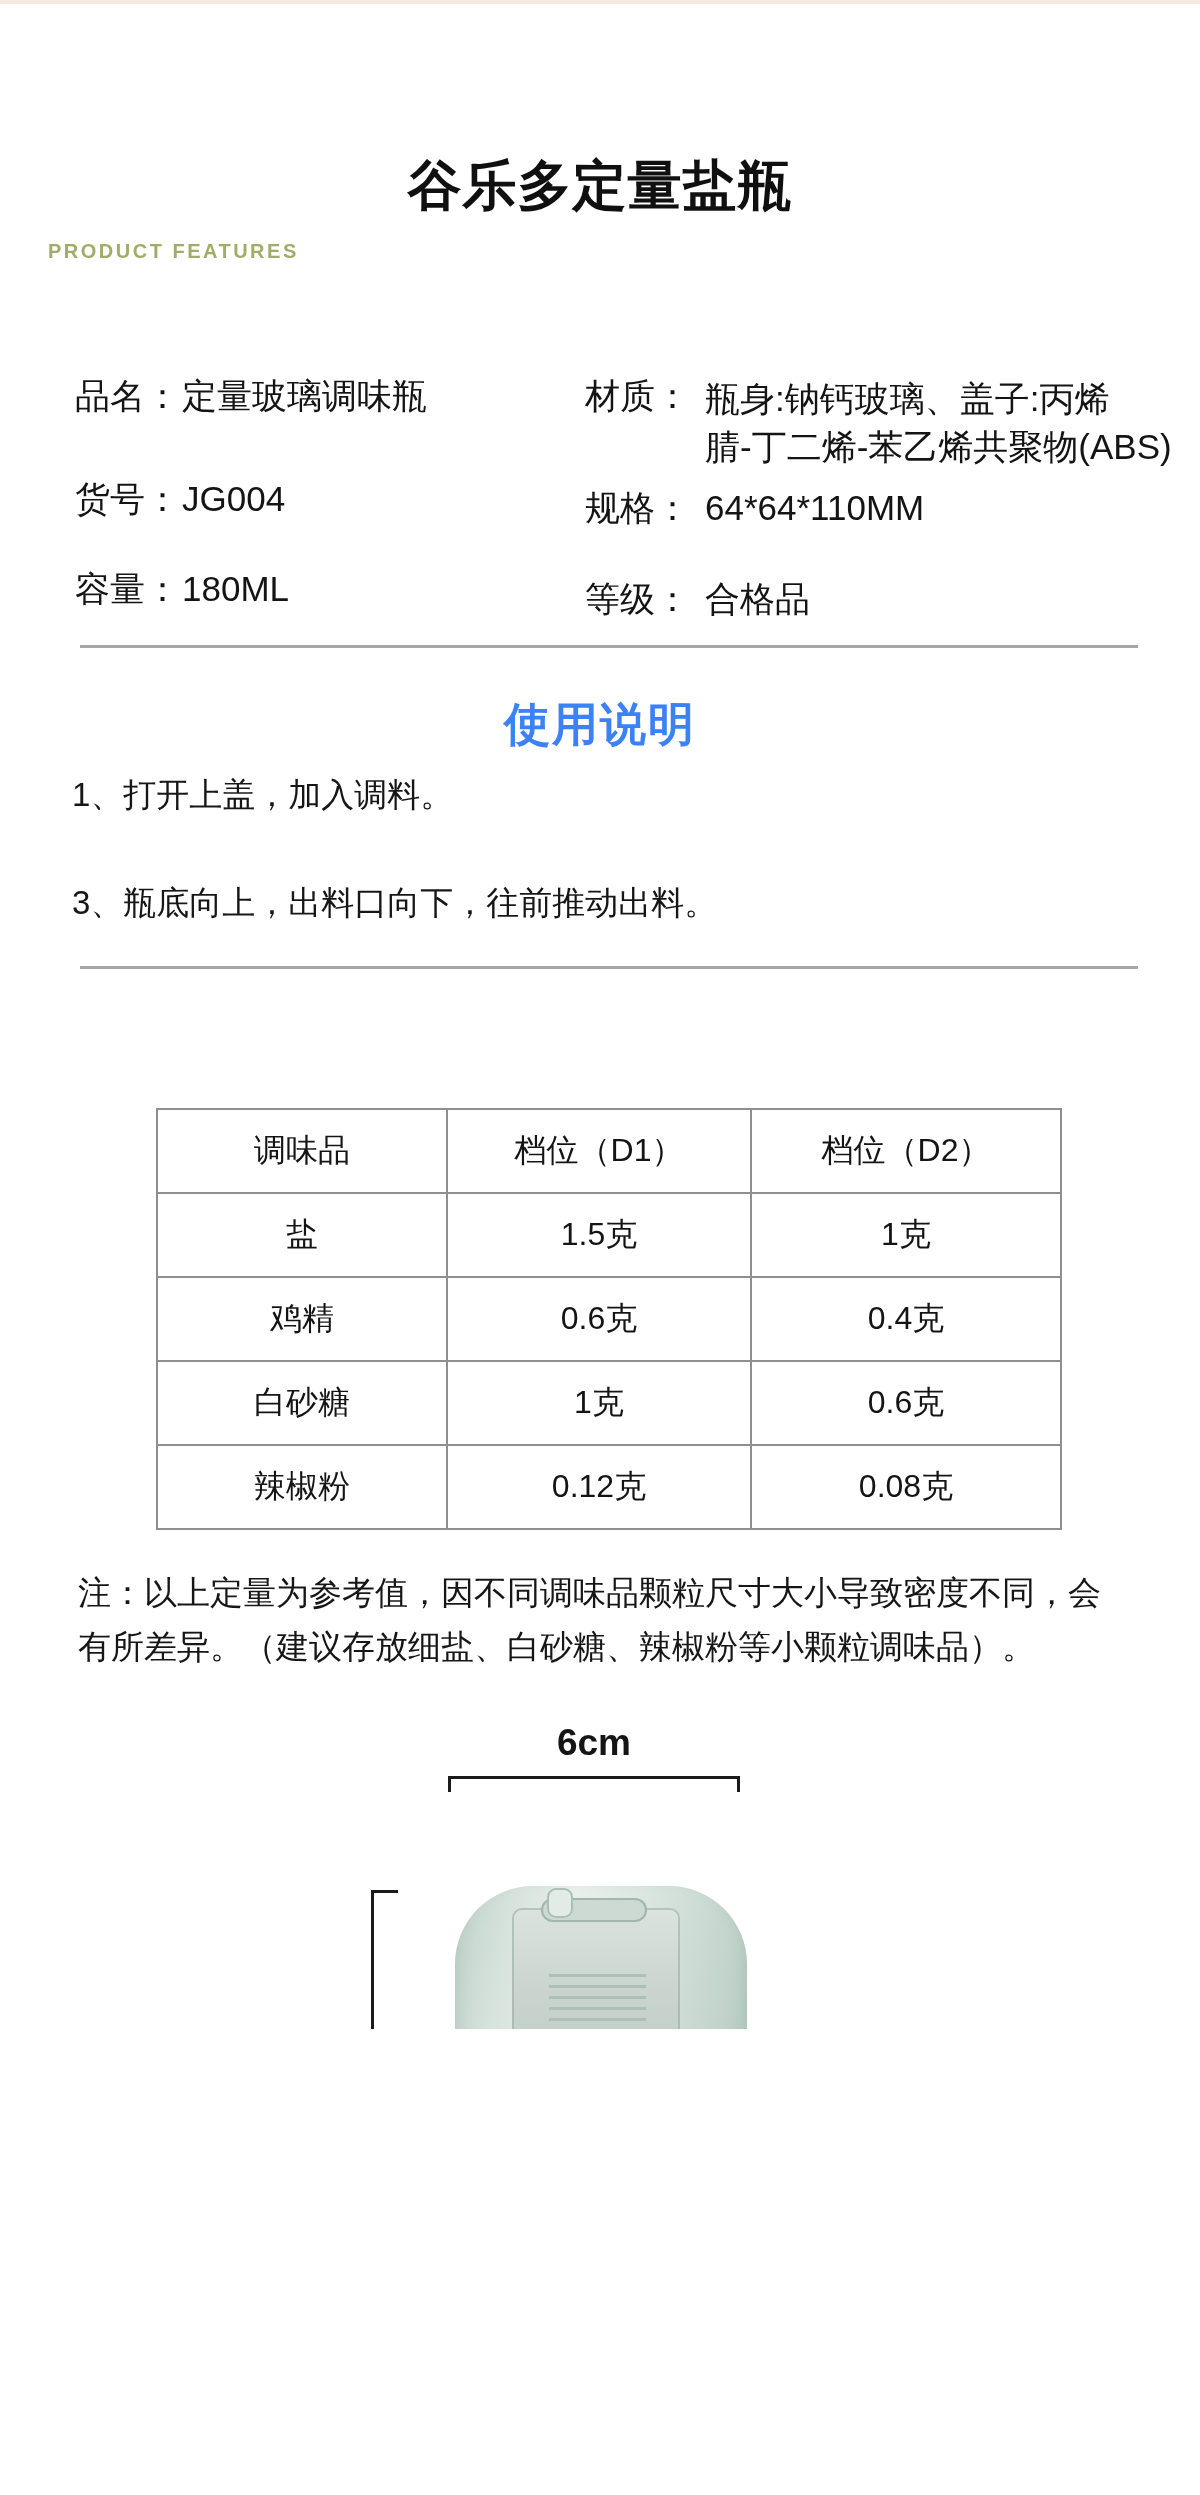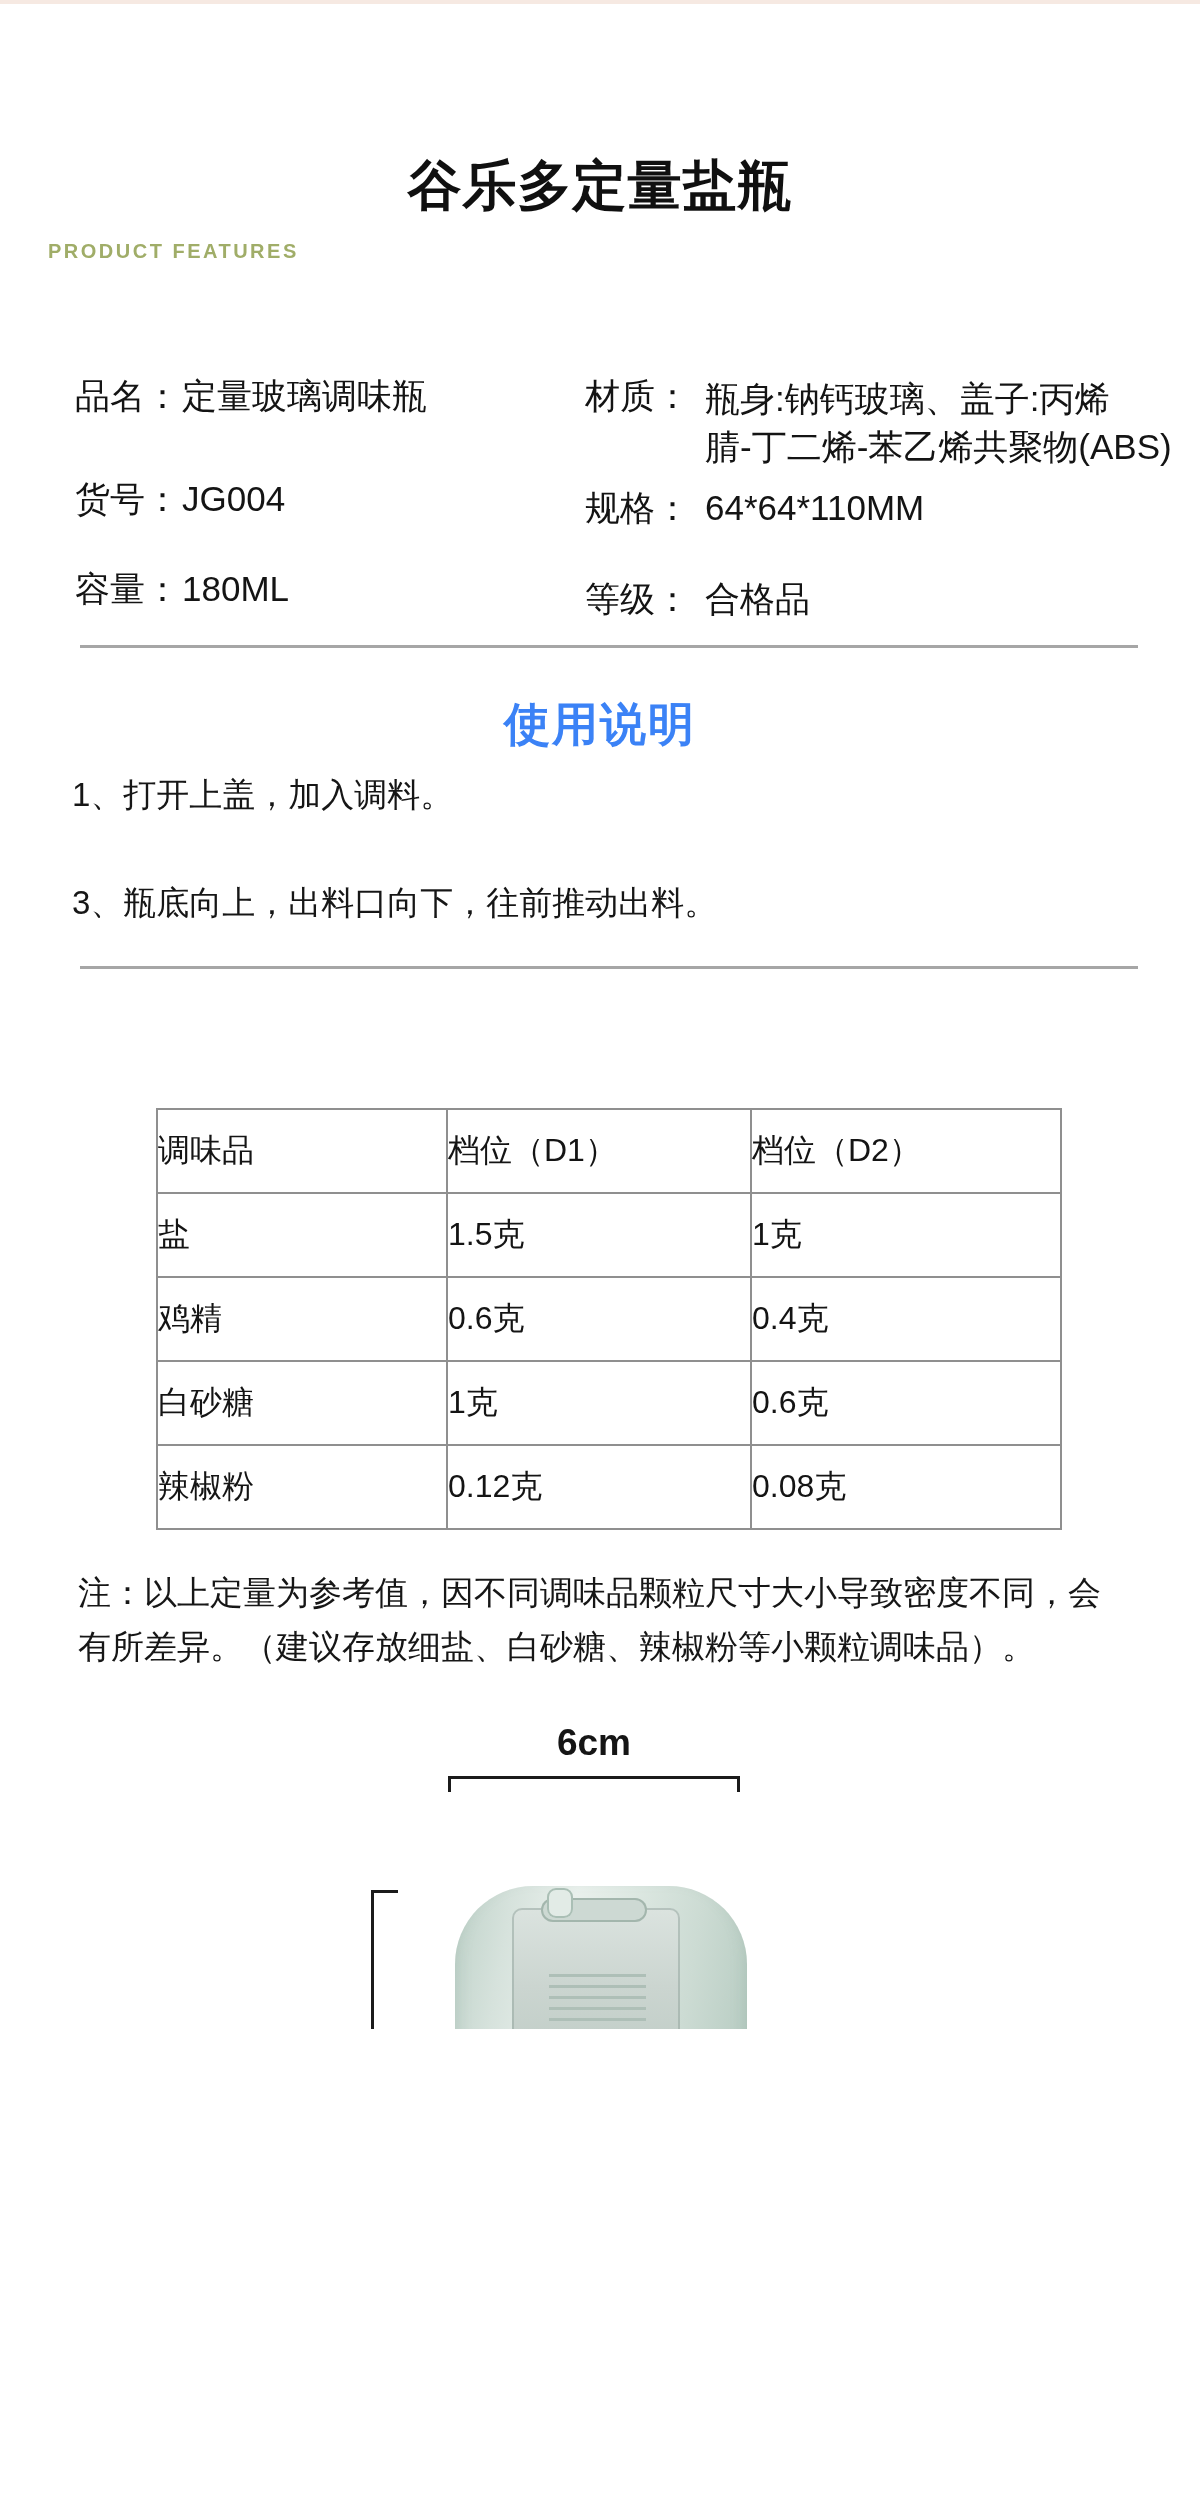--- a/index.html
+++ b/index.html
@@ -62,21 +62,21 @@
   
   table.dosage{
     position:absolute;left:156px;top:1108px;width:904px;
     border-collapse:collapse;table-layout:fixed;
   }
   table.dosage col.c1{width:290px;}
   table.dosage col.c2{width:304px;}
   table.dosage col.c3{width:310px;}
   table.dosage th, table.dosage td{
     border:2px solid #8f8f8f;height:82px;
-    font-size:32px;font-weight:500;text-align:left;vertical-align:middle;
+    font-size:32px;font-weight:500;text-align:center;vertical-align:middle;
     padding:0;color:#141414;
   }
 
   
   .note{position:absolute;left:78px;top:1566px;width:1080px;font-size:33px;font-weight:500;color:#161616;}
   .note div{line-height:54px;white-space:nowrap;}
 
   
   .dim-width-label{
     position:absolute;left:494px;top:1722px;width:200px;text-align:center;

